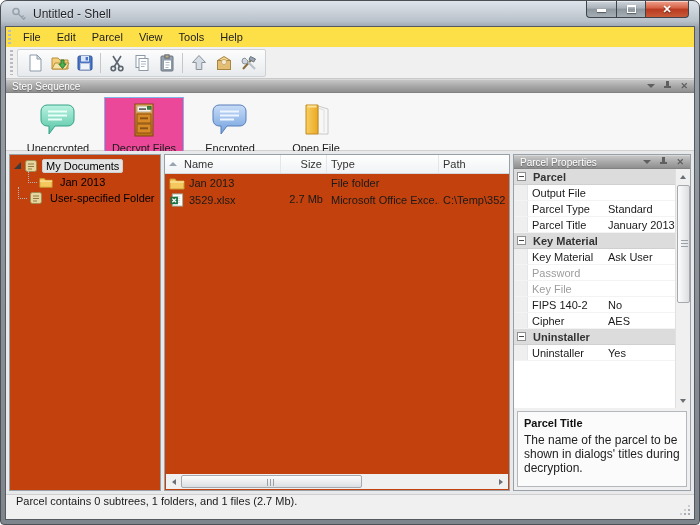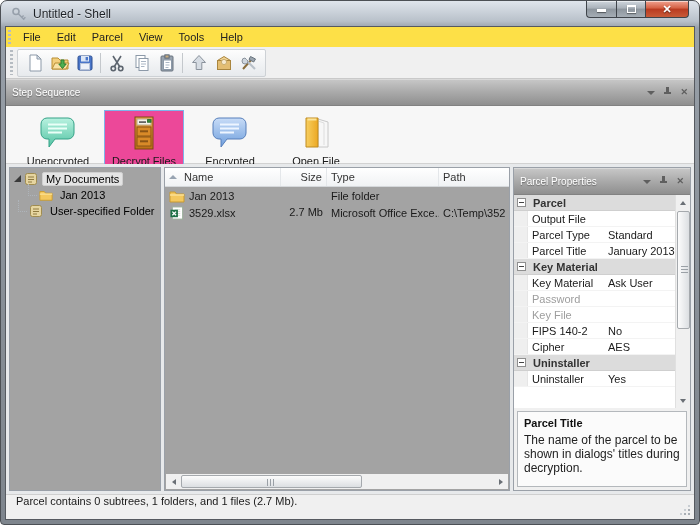--- a/index.html
+++ b/index.html
@@ -45,21 +45,21 @@
 
   .toolbar{ height:32px; display:flex; align-items:center; background:#f0f0f0; border-bottom:1px solid #c9c9c9; padding-left:2px;}
   .tool-strip{ display:flex; align-items:center; height:28px; padding:0 4px;
     background:linear-gradient(180deg,#fdfdfd,#e7eaed); border:1px solid #cdd1d5; border-radius:2px; }
   .tool-btn{ width:25px; height:24px; display:flex; align-items:center; justify-content:center; border-radius:2px; }
   .tool-sep{ width:1px; height:20px; background:#c4c8cc; margin:0 3px; }
   .tool-btn svg{ width:20px; height:20px; }
 
   
   .panel-header{
-    height:27px; display:flex; align-items:center; padding:0 6px;
+    height:14px; display:flex; align-items:center; padding:0 6px;
     background:linear-gradient(180deg,#c6c6c6 0%,#a9a9a9 50%,#8f8f8f 100%);
     border-top:1px solid #d9d9d9; border-bottom:1px solid #828282;
   }
   .panel-header .ph-title{ font-size:10px; color:#fff; text-shadow:0 1px 1px rgba(0,0,0,.35); flex:1; }
   .ph-icons{ display:flex; align-items:center; gap:8px; }
   .chev-down{ width:0; height:0; border-left:4px solid transparent; border-right:4px solid transparent; border-top:4px solid #5f5f5f; }
   .pin-ic{ width:9px; height:11px; position:relative; }
   .pin-ic::before{ content:""; position:absolute; left:3px; top:0; width:3px; height:5px; background:#5f5f5f; }
   .pin-ic::after{ content:""; position:absolute; left:1px; top:5px; width:7px; height:2px; background:#5f5f5f;
     box-shadow:3px 2px 0 -1px #5f5f5f; }
@@ -67,21 +67,21 @@
 
   
   .step-content{ height:58px; background:#f7f7f7; display:flex; align-items:flex-start; padding:4px 0 0 12px; gap:6px; border-bottom:1px solid #d2d2d2;}
   .step-item{ width:80px; display:flex; flex-direction:column; align-items:center; padding:3px 2px; border:1px solid transparent; }
   .step-item.selected{ background:#ec4899; border:1px solid #7eb4ea; }
   .step-item svg{ width:38px; height:38px; }
   .step-label{ font-size:11px; color:#1a1a1a; text-align:center; line-height:13px; margin-top:3px; }
 
   
   .main{ flex:1; display:flex; gap:3px; background:#e7e9eb; padding:3px; overflow:hidden; }
-  .pane{ background:#a3a3a3; border:1px solid #9aa0a8; }
+  .pane{ background:#c2410c; border:1px solid #9aa0a8; }
 
   .tree-panel{ width:152px; padding:3px 2px; font-size:11px; }
   .tree-row{ display:flex; align-items:center; height:16px; }
   .tri-expanded{ width:0; height:0; border-left:7px solid transparent; border-bottom:7px solid #3a3a3a; margin:0 3px 2px 2px; }
   .tree-indent{ width:12px; }
   .dotted-l{ width:9px; height:12px; border-left:1px dotted #aeb4ba; border-bottom:1px dotted #aeb4ba; margin:-6px 2px 4px 4px; }
   .tree-ico{ width:14px; height:14px; margin-right:4px; flex:0 0 auto; }
   .tree-label{ padding:0 3px; border-radius:2px; white-space:nowrap; }
   .tree-row.selected .tree-label{ background:#e4e4e4; border:1px solid #d0d0d0; }
 

